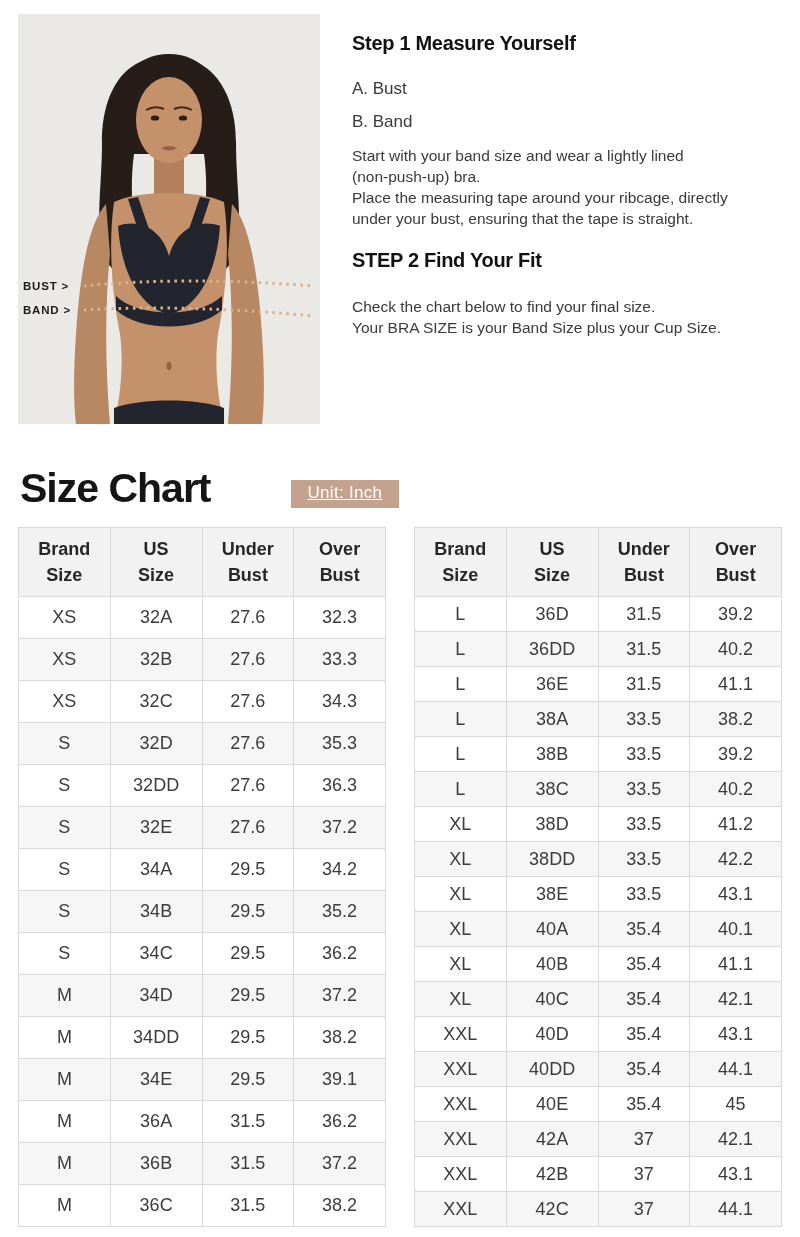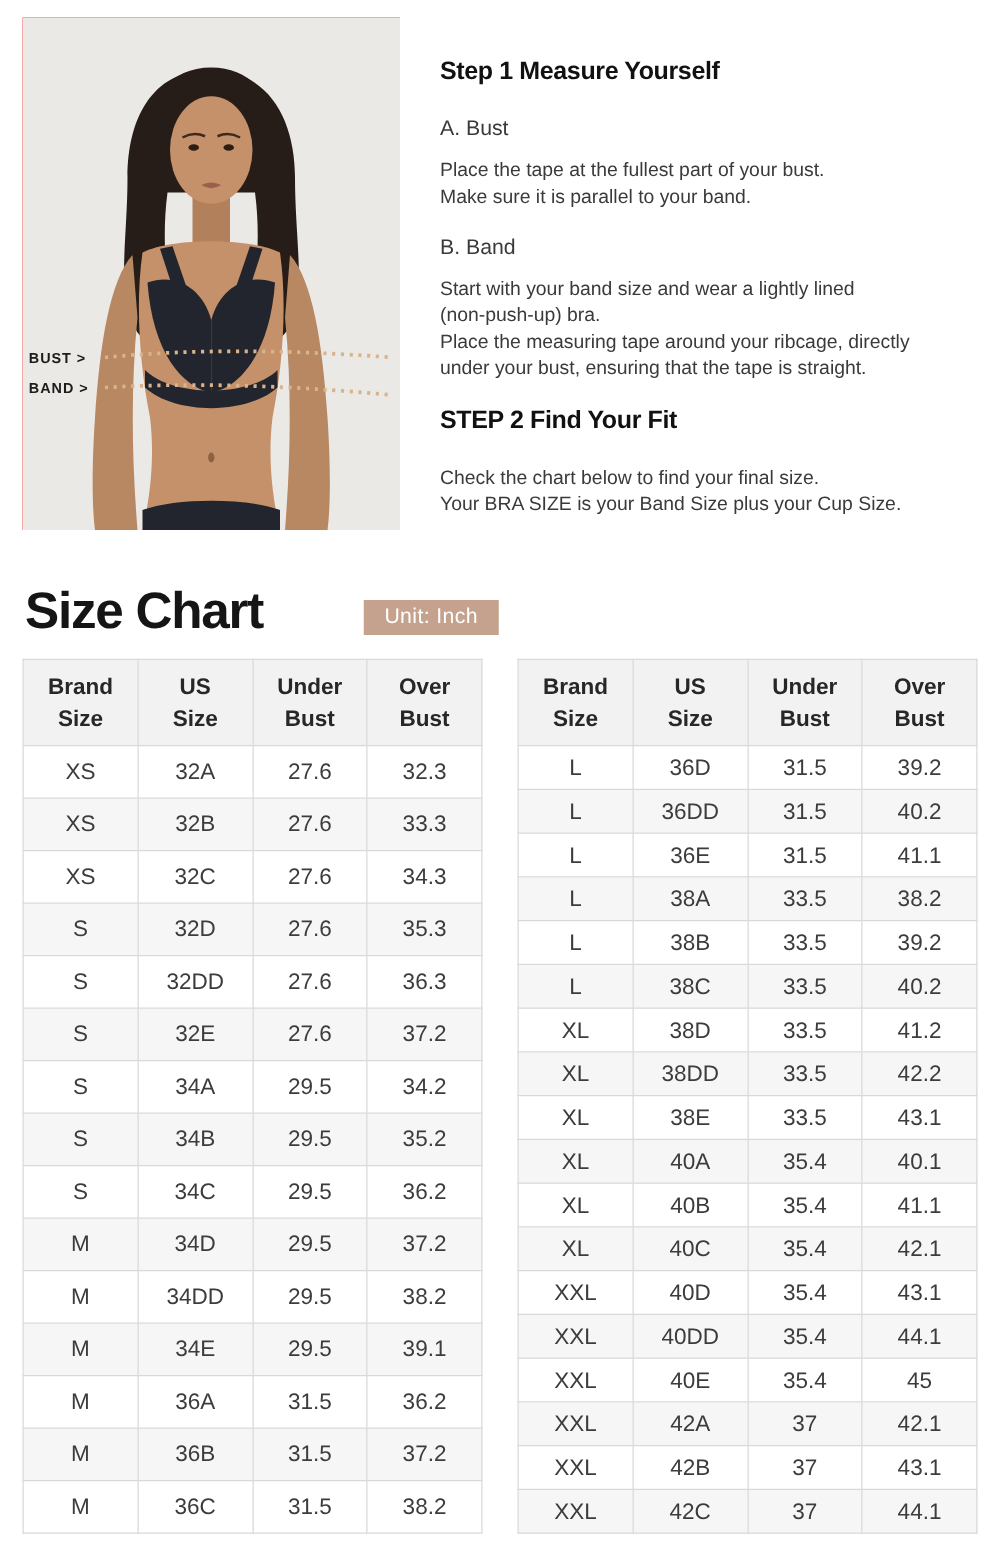--- a/index.html
+++ b/index.html
@@ -14,28 +14,28 @@
     overflow: hidden;
   }
 
   
   .top-section { position: relative; height: 438px; }
 
   .photo {
     position: absolute;
     left: 18px; top: 14px;
     width: 302px; height: 410px;
-    background: #ef4444;
+    background: #14b8a6;
     overflow: hidden;
   }
   .photo svg { display: block; }
 
   .instructions {
     position: absolute;
-    left: 352px; top: 46px;
+    left: 352px; top: 32px;
     width: 436px;
   }
   .step-title {
     font-size: 20px;
     font-weight: 700;
     color: #111111;
     letter-spacing: -0.3px;
     margin-bottom: 24px;
   }
   .section-label {
@@ -66,20 +66,21 @@
     line-height: 1.1;
   }
   .unit-badge {
     margin-left: 80px;
     margin-top: 10px;
     background: #c5a28e;
     color: #ffffff;
     font-size: 17px;
     padding: 3px 17px 5px 17px;
     letter-spacing: 0.3px;
+    text-decoration: underline;
   }
 
   
   .tables {
     display: flex;
     gap: 28px;
     padding: 0 18px;
     margin-top: 16px;
   }
   table.size-table {
@@ -155,22 +156,20 @@
         <path d="M66,296 Q165,290 296,302" fill="none" stroke="#d9b38c" stroke-width="3" stroke-dasharray="2.5 4.5"></path>
 
         <text x="5" y="276" font-family="Liberation Sans, sans-serif" font-size="11.5" font-weight="700" letter-spacing="0.8" fill="#1c1c1c">BUST &gt;</text>
         <text x="5" y="300" font-family="Liberation Sans, sans-serif" font-size="11.5" font-weight="700" letter-spacing="0.8" fill="#1c1c1c">BAND &gt;</text>
       </svg>
     </div>
 
     <div class="instructions">
       <div class="step-title">Step 1 Measure Yourself</div>
       <div class="section-label">A. Bust</div>
-      <div class="body-text">Place the tape at the fullest part of your bust.
-Make sure it is parallel to your band.</div>
       <div class="section-label">B. Band</div>
       <div class="body-text last-of-block">Start with your band size and wear a lightly lined
 (non-push-up) bra.
 Place the measuring tape around your ribcage, directly
 under your bust, ensuring that the tape is straight.</div>
       <div class="step-title">STEP 2 Find Your Fit</div>
       <div class="body-text">Check the chart below to find your final size.
 Your BRA SIZE is your Band Size plus your Cup Size.</div>
     </div>
   </div>

